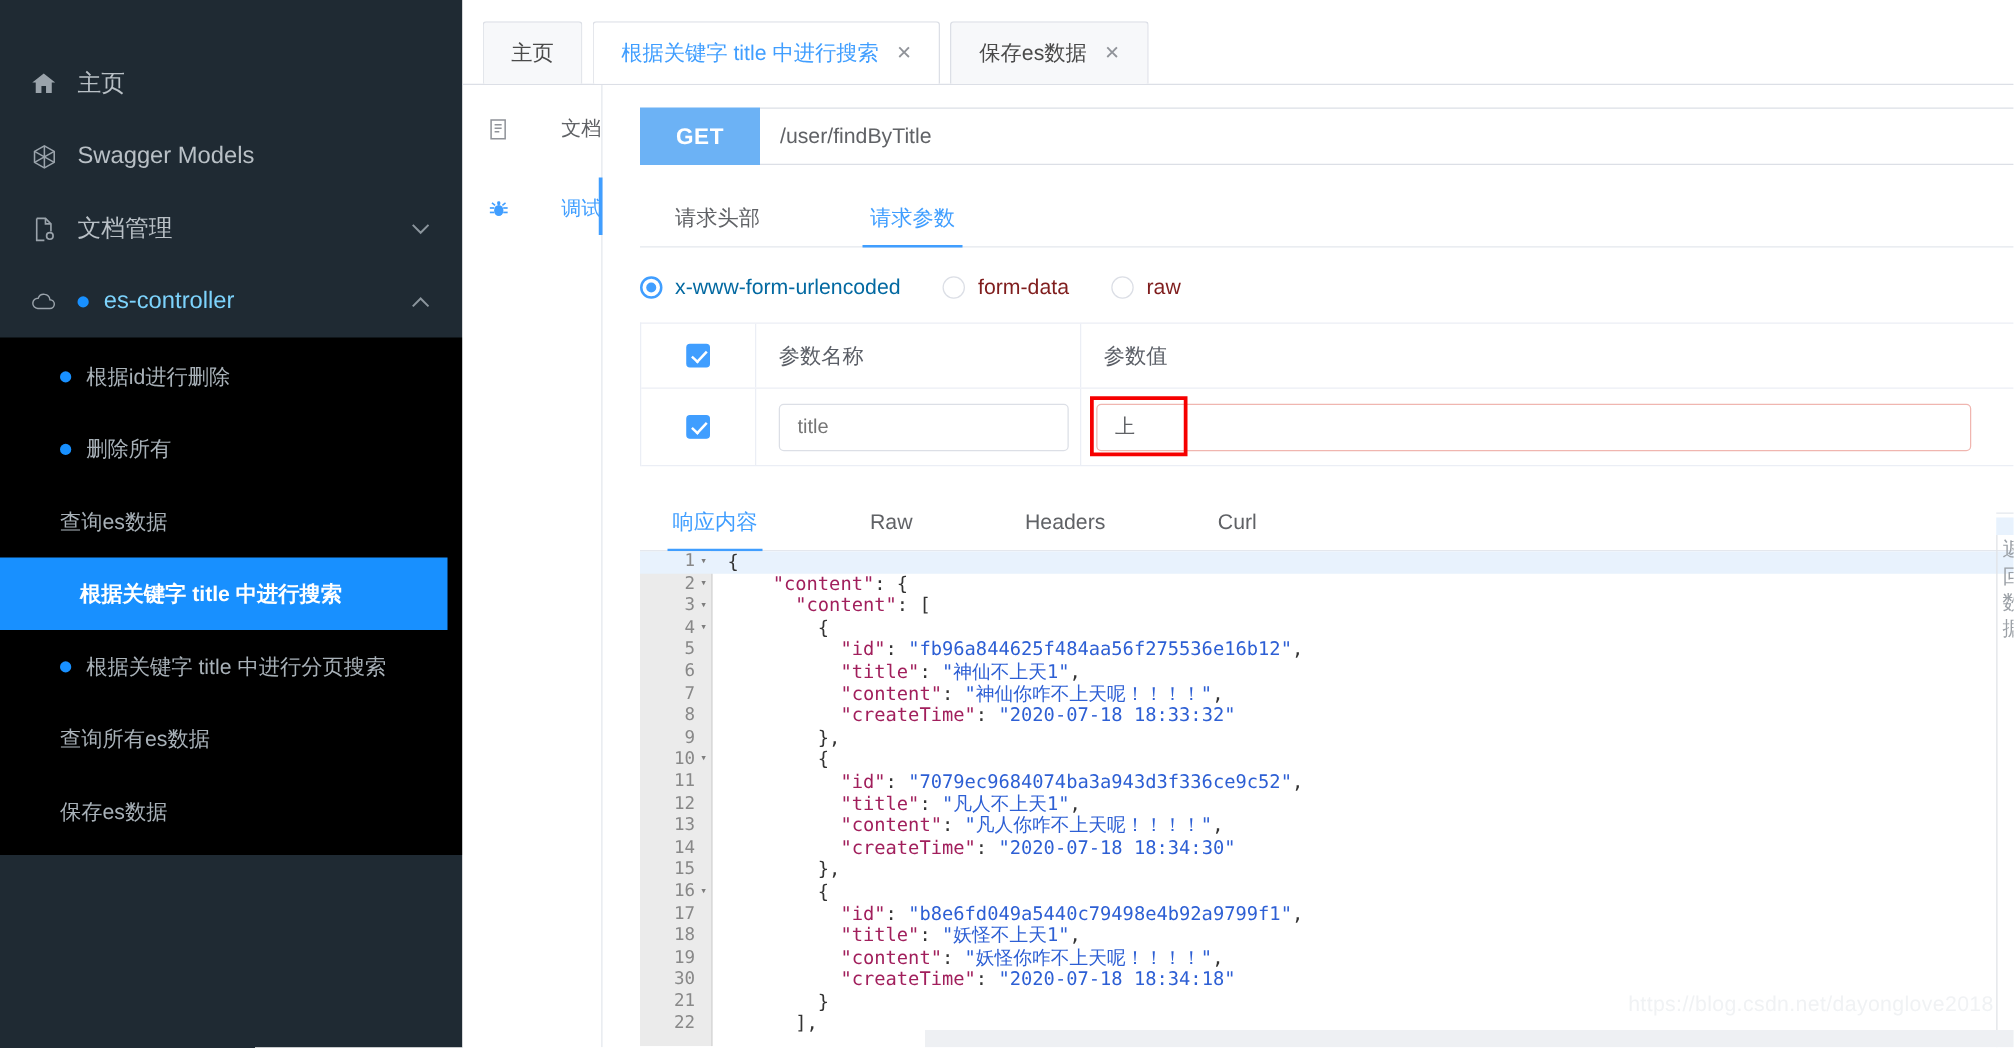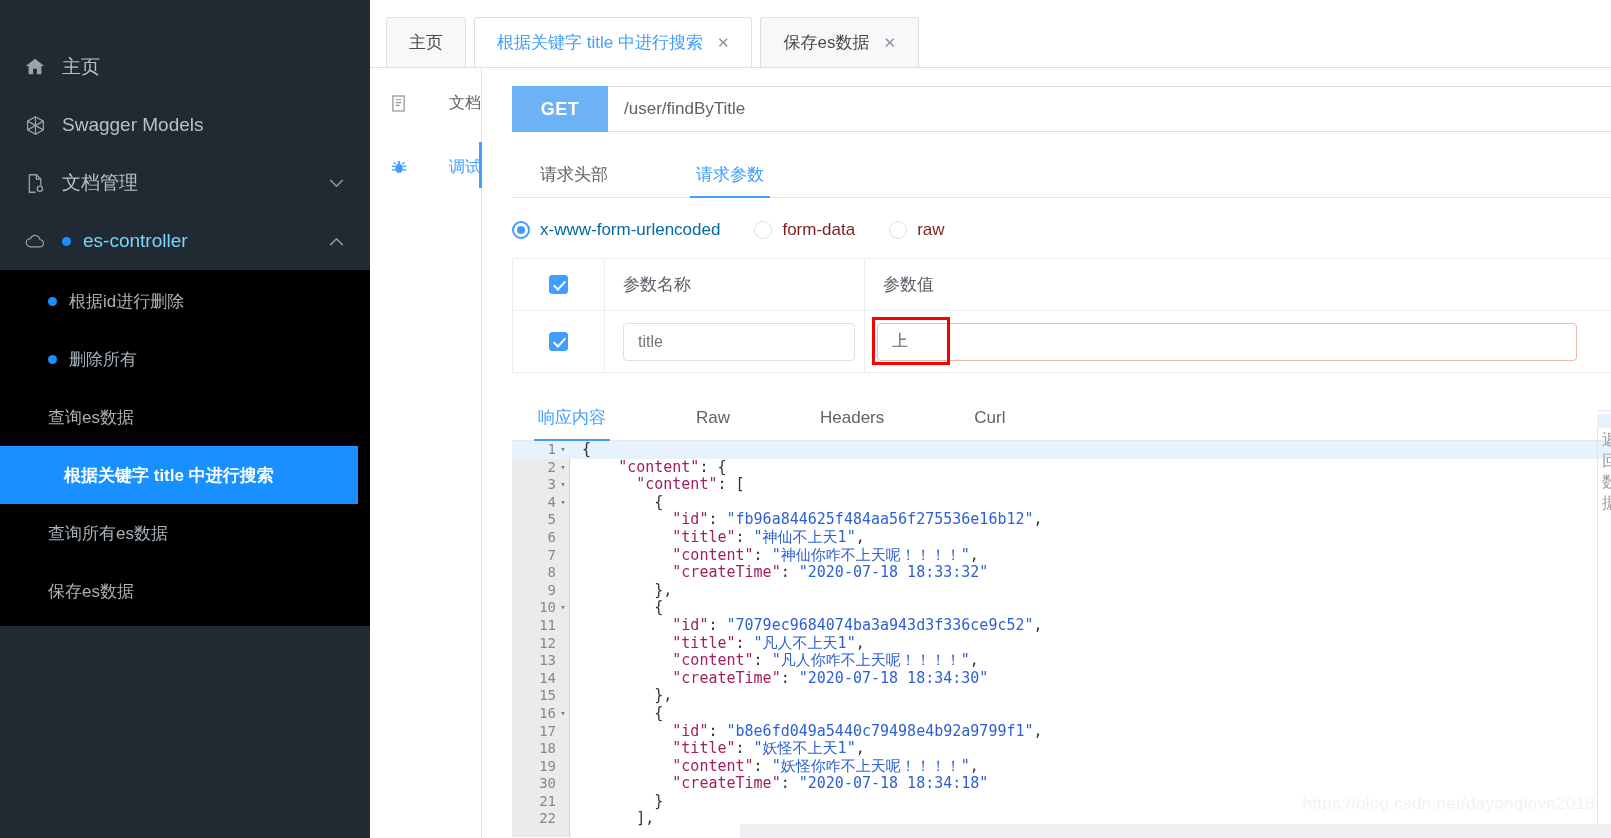--- a/index.html
+++ b/index.html
@@ -445,20 +445,24 @@
       </div>
       <div class="sub-row">
         <span class="blue-dot"></span>
         <span class="txt">删除所有</span>
       </div>
       <div class="sub-row nobullet">
         <span class="txt">查询es数据</span>
       </div>
       <div class="sub-row active">
         <span class="txt">根据关键字 title 中进行搜索</span>
+      </div>
+      <div class="sub-row">
+        <span class="blue-dot"></span>
+        <span class="txt">根据关键字 title 中进行分页搜索</span>
       </div>
       <div class="sub-row nobullet">
         <span class="txt">查询所有es数据</span>
       </div>
       <div class="sub-row nobullet">
         <span class="txt">保存es数据</span>
       </div>
     </div>
   </div>
 

